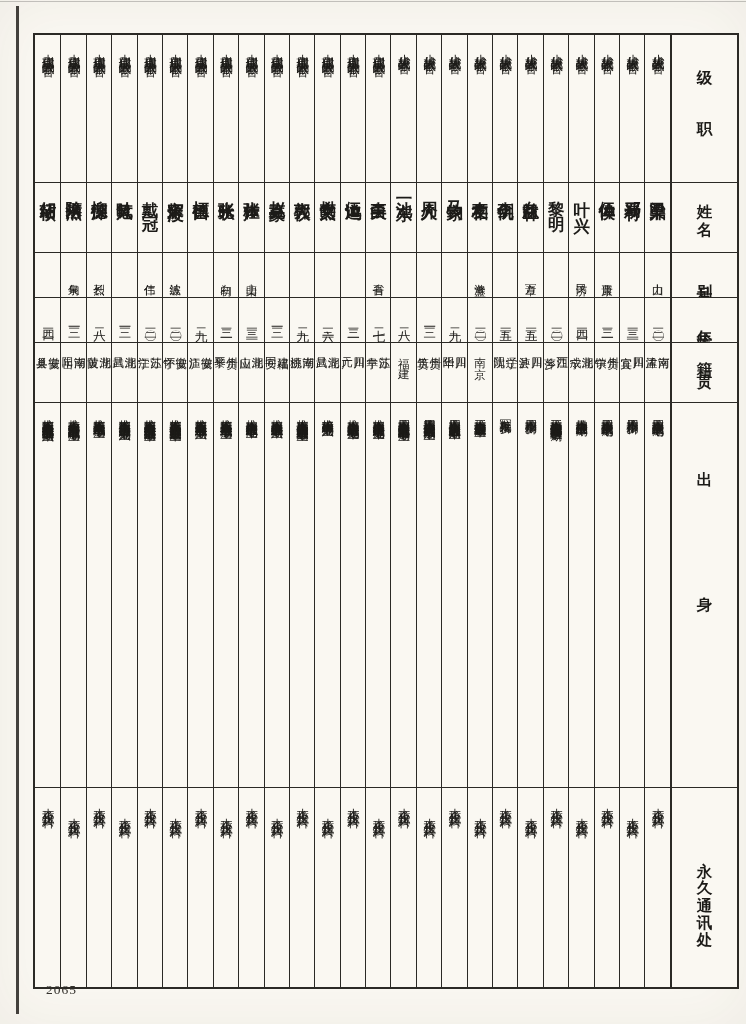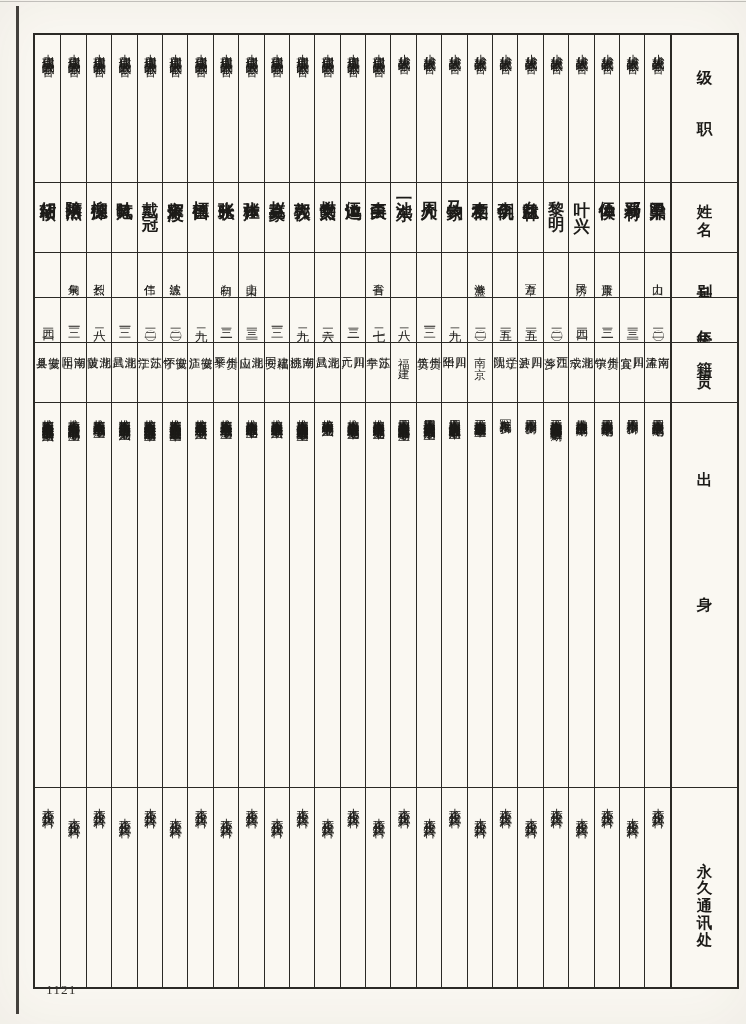--- a/index.html
+++ b/index.html
@@ -744,14 +744,14 @@
         </div>
     <div class="cell c-origin">
           <span class="vtext">本校第十五期步科毕业战术班七期校尉班六期毕业</span>
         </div>
     <div class="cell c-address">
           <span class="vtext">本校步兵科</span>
         </div>
   </div>
 </div>
 
-  <div class="page-number">1121</div>
+  <div class="page-number">2065</div>
 </div>
 
 </body></html>

